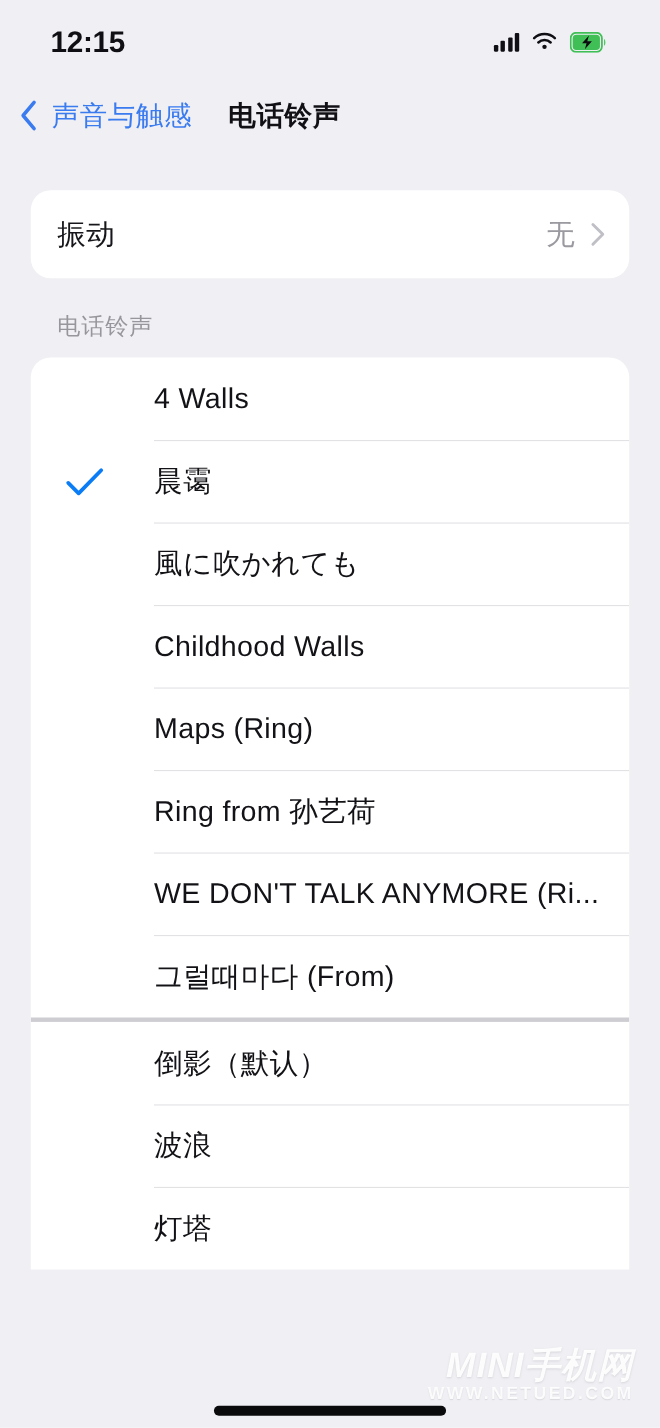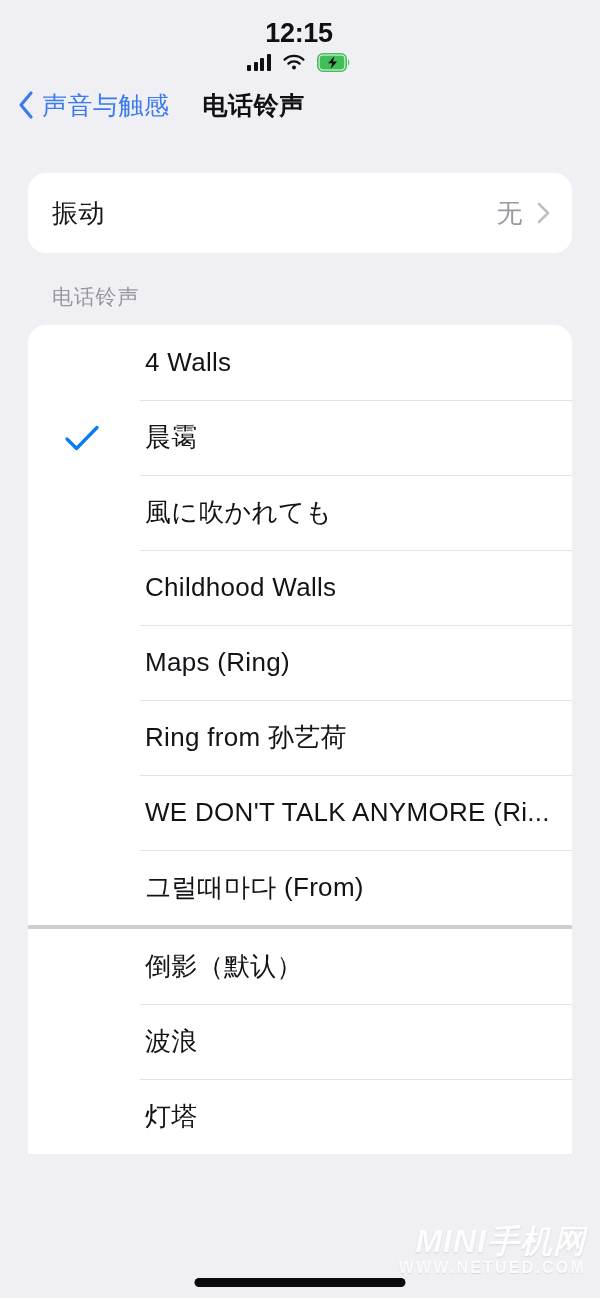--- a/index.html
+++ b/index.html
@@ -14,23 +14,22 @@
     font-family:"Liberation Sans","DejaVu Sans",sans-serif;
     -webkit-font-smoothing:antialiased;
     position:relative;
   }
 
   
   .statusbar {
     height:72px;
     display:flex;
     align-items:center;
-    justify-content:flex-end;
+    justify-content:space-between;
     padding:0 48px 0 46px;
-    flex-direction:column;
   }
   .status-time {
     font-size:27px;
     font-weight:700;
     color:#101014;
     letter-spacing:-0.3px;
     margin-top:4px;
   }
   .status-right {
     display:flex;
@@ -52,21 +51,21 @@
   .navbar {
     height:66px;
     display:flex;
     align-items:center;
     padding-left:17px;
     position:relative;
   }
   .back-btn {
     display:flex;
     align-items:center;
-    gap:7px;
+    gap:12px;
     cursor:pointer;
   }
   .back-chevron { width:18px; height:30px; display:block; }
   .back-label {
     font-size:25px;
     color:#3a7bf0;
     letter-spacing:0.5px;
   }
   .nav-title {
     font-size:25px;
@@ -117,21 +116,21 @@
   .section-header {
     font-size:21px;
     color:#96969c;
     letter-spacing:0.8px;
     padding:30px 0 14px 52px;
   }
 
   
   .tone-row {
     height:75px;
-    padding-left:5px;
+    padding-left:0;
   }
   .check-slot {
     width:112px;
     flex:0 0 112px;
     display:flex;
     align-items:center;
     justify-content:center;
     padding-right:14px;
   }
   .check-icon { width:36px; height:28px; display:block; }
@@ -163,21 +162,21 @@
     left:112px; right:0; top:0;
     height:1px;
     background:#e2e2e5;
   }
 
   .tones-card { border-radius:18px 18px 0 0; }
 
   
   .watermark {
     position:absolute;
-    right:14px;
+    right:24px;
     bottom:22px;
     text-align:right;
     pointer-events:none;
     user-select:none;
     margin-left:40px;
   }
   .wm-main {
     font-size:32px;
     font-weight:800;
     color:rgba(255,255,255,0.92);

